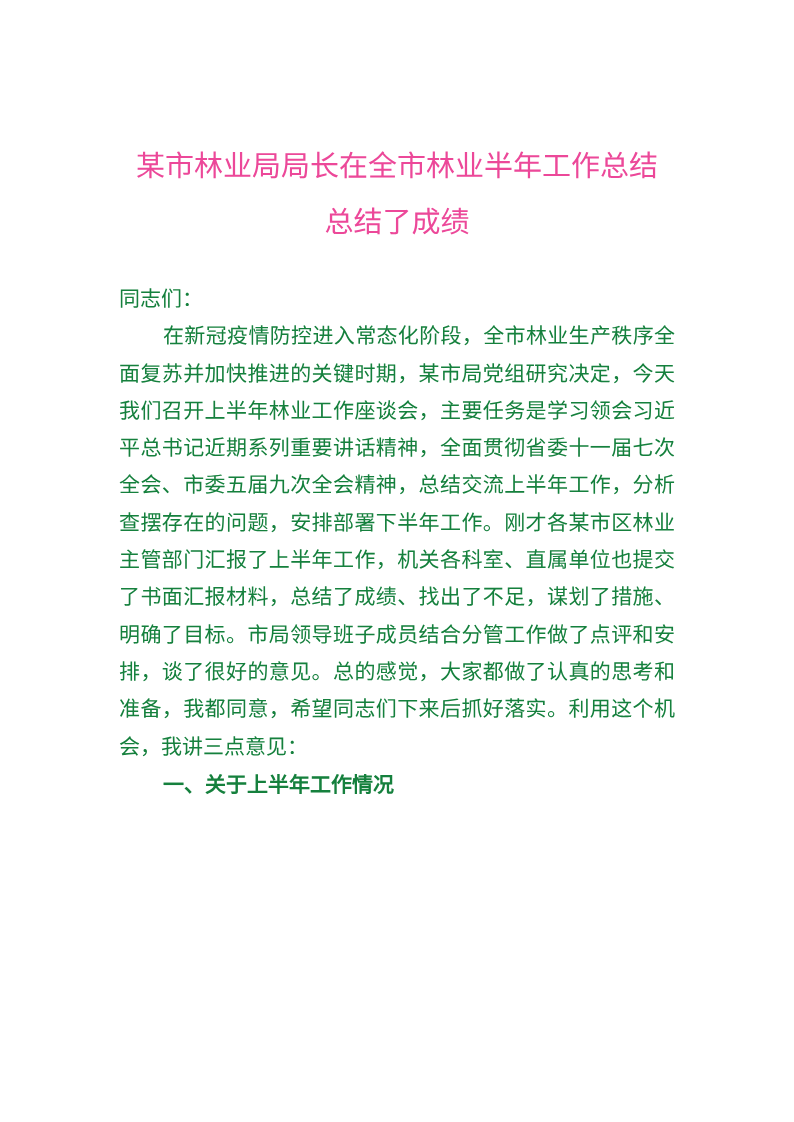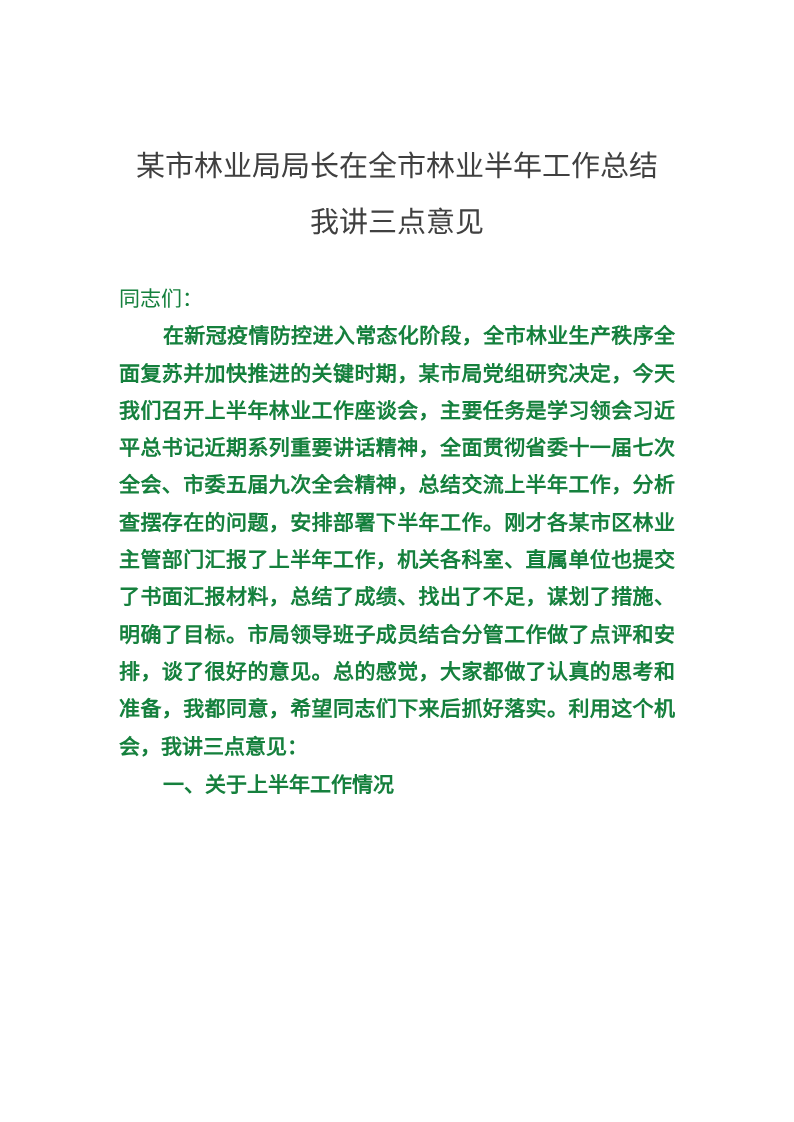--- a/index.html
+++ b/index.html
@@ -21,59 +21,58 @@
     top: 138px;
     width: 556px;
   }
   .doc-title {
     font-family: "Liberation Serif", "DejaVu Serif", serif;
     font-size: 29px;
     font-weight: 400;
     line-height: 56px;
     text-align: center;
     margin: 0 0 31px 0;
-    color: #404040;
+    color: #ec4899;
   }
   .doc-title .title-line {
     display: block;
   }
   .body-text p {
     font-family: "Liberation Serif", "DejaVu Serif", serif;
     font-size: 21px;
     line-height: 37.3px;
     margin: 0;
     color: #15803d;
     text-align: justify;
     text-justify: inter-character;
     text-align-last: left;
     word-break: break-all;
   }
   p.indent {
     text-indent: 44px;
-    font-weight: bold;
   }
   p.section-heading {
     font-family: "Liberation Sans", "DejaVu Sans", sans-serif;
     font-weight: 700;
     font-size: 21px;
     line-height: 37.3px;
     text-indent: 44px;
     margin: 0;
     text-align: right;
   }
 </style>
 </head>
 <body>
 
 <div class="page">
   <div class="content">
 
     <h1 class="doc-title">
       <span class="title-line">某市林业局局长在全市林业半年工作总结</span>
-      <span class="title-line">我讲三点意见</span>
+      <span class="title-line">总结了成绩</span>
     </h1>
 
     <div class="body-text">
       <p>同志们：</p>
 
       <p class="indent">在新冠疫情防控进入常态化阶段，全市林业生产秩序全面复苏并加快推进的关键时期，某市局党组研究决定，今天我们召开上半年林业工作座谈会，主要任务是学习领会习近平总书记近期系列重要讲话精神，全面贯彻省委十一届七次全会、市委五届九次全会精神，总结交流上半年工作，分析查摆存在的问题，安排部署下半年工作。刚才各某市区林业主管部门汇报了上半年工作，机关各科室、直属单位也提交了书面汇报材料，总结了成绩、找出了不足，谋划了措施、 明确了目标。市局领导班子成员结合分管工作做了点评和安排，谈了很好的意见。总的感觉，大家都做了认真的思考和准备，我都同意，希望同志们下来后抓好落实。利用这个机会，我讲三点意见：</p>
 
       <p class="section-heading">一、关于上半年工作情况</p>
 
     </div>

